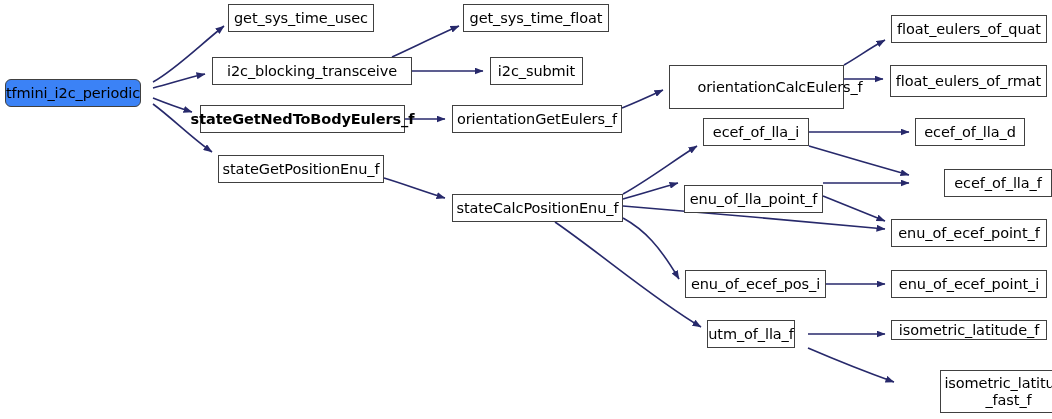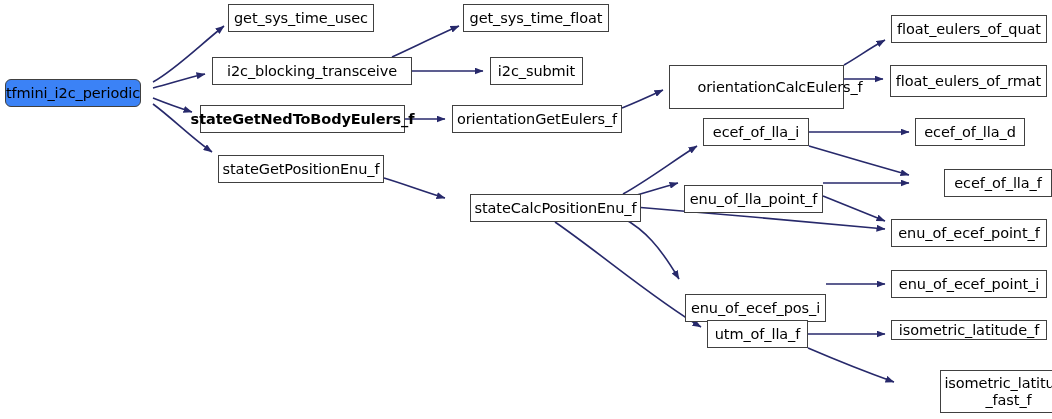--- a/index.html
+++ b/index.html
@@ -81,26 +81,26 @@
   </svg>
   <div id="nodes">
       <div class="node root" style="left: 5px; top: 79px; width: 136px; height: 28px; background: #3b82f6; border-color: rgb(64, 64, 64); color: rgb(0, 0, 0); border-radius: 6px;">tfmini_i2c_periodic</div>
       <div class="node" style="left: 228px; top: 4px; width: 146px; height: 28px; background: rgb(255, 255, 255); border-color: rgb(64, 64, 64); color: rgb(0, 0, 0);">get_sys_time_usec</div>
       <div class="node" style="left: 212px; top: 57px; width: 200px; height: 28px; background: rgb(255, 255, 255); border-color: rgb(64, 64, 64); color: rgb(0, 0, 0);">i2c_blocking_transceive</div>
       <div class="node" style="left: 200px; top: 105px; width: 205px; height: 28px; background: rgb(255, 255, 255); border-color: rgb(64, 64, 64); color: rgb(0, 0, 0); font-weight: bold;">stateGetNedToBodyEulers_f</div>
       <div class="node" style="left: 218px; top: 155px; width: 166px; height: 28px; background: rgb(255, 255, 255); border-color: rgb(64, 64, 64); color: rgb(0, 0, 0);">stateGetPositionEnu_f</div>
       <div class="node" style="left: 463px; top: 4px; width: 146px; height: 28px; background: rgb(255, 255, 255); border-color: rgb(64, 64, 64); color: rgb(0, 0, 0); text-align: center;">get_sys_time_float</div>
       <div class="node" style="left: 490px; top: 57px; width: 93px; height: 28px; background: rgb(255, 255, 255); border-color: rgb(64, 64, 64); color: rgb(0, 0, 0);">i2c_submit</div>
       <div class="node" style="left: 452px; top: 105px; width: 170px; height: 28px; background: rgb(255, 255, 255); border-color: rgb(64, 64, 64); color: rgb(0, 0, 0);">orientationGetEulers_f</div>
-      <div class="node" style="left: 470px; top: 194px; width: 171px; height: 28px; background: rgb(255, 255, 255); border-color: rgb(64, 64, 64); color: rgb(0, 0, 0);">stateCalcPositionEnu_f</div>
+      <div class="node" style="left: 452px; top: 194px; width: 171px; height: 28px; background: rgb(255, 255, 255); border-color: rgb(64, 64, 64); color: rgb(0, 0, 0);">stateCalcPositionEnu_f</div>
       <div class="node" style="left: 669px; top: 65px; width: 175px; height: 44px; background: rgb(255, 255, 255); border-color: rgb(64, 64, 64); color: rgb(0, 0, 0); padding-left: 47px;">orientationCalcEulers_f</div>
       <div class="node" style="left: 703px; top: 118px; width: 106px; height: 28px; background: rgb(255, 255, 255); border-color: rgb(64, 64, 64); color: rgb(0, 0, 0);">ecef_of_lla_i</div>
       <div class="node" style="left: 684px; top: 169px; width: 139px; height: 28px; background: rgb(255, 255, 255); border-color: rgb(64, 64, 64); color: rgb(0, 0, 0); margin-top: 16px;">enu_of_lla_point_f</div>
-      <div class="node" style="left: 685px; top: 270px; width: 141px; height: 28px; background: rgb(255, 255, 255); border-color: rgb(64, 64, 64); color: rgb(0, 0, 0); margin-top: 24px;">enu_of_ecef_pos_i</div>
-      <div class="node" style="left: 707px; top: 320px; width: 101px; height: 28px; background: rgb(255, 255, 255); border-color: rgb(64, 64, 64); color: rgb(0, 0, 0);">utm_of_lla_f</div>
+      <div class="node" style="left: 685px; top: 270px; width: 141px; height: 28px; background: rgb(255, 255, 255); border-color: rgb(64, 64, 64); color: rgb(0, 0, 0);">enu_of_ecef_pos_i</div>
+      <div class="node" style="left: 707px; top: 320px; width: 88px; height: 28px; background: rgb(255, 255, 255); border-color: rgb(64, 64, 64); color: rgb(0, 0, 0);">utm_of_lla_f</div>
       <div class="node" style="left: 891px; top: 15px; width: 156px; height: 28px; background: rgb(255, 255, 255); border-color: rgb(64, 64, 64); color: rgb(0, 0, 0);">float_eulers_of_quat</div>
       <div class="node" style="left: 890px; top: 65px; width: 157px; height: 32px; background: rgb(255, 255, 255); border-color: rgb(64, 64, 64); color: rgb(0, 0, 0);">float_eulers_of_rmat</div>
       <div class="node" style="left: 915px; top: 118px; width: 110px; height: 28px; background: rgb(255, 255, 255); border-color: rgb(64, 64, 64); color: rgb(0, 0, 0);">ecef_of_lla_d</div>
       <div class="node" style="left: 915px; top: 169px; width: 108px; height: 28px; background: rgb(255, 255, 255); border-color: rgb(64, 64, 64); color: rgb(0, 0, 0); margin-left: 29px;">ecef_of_lla_f</div>
       <div class="node" style="left: 891px; top: 219px; width: 156px; height: 28px; background: rgb(255, 255, 255); border-color: rgb(64, 64, 64); color: rgb(0, 0, 0);">enu_of_ecef_point_f</div>
       <div class="node" style="left: 891px; top: 270px; width: 156px; height: 28px; background: rgb(255, 255, 255); border-color: rgb(64, 64, 64); color: rgb(0, 0, 0);">enu_of_ecef_point_i</div>
       <div class="node" style="left: 891px; top: 320px; width: 156px; height: 20px; background: rgb(255, 255, 255); border-color: rgb(64, 64, 64); color: rgb(0, 0, 0);">isometric_latitude_f</div>
       <div class="node" style="left: 900px; top: 370px; width: 137px; height: 43px; background: rgb(255, 255, 255); border-color: rgb(64, 64, 64); color: rgb(0, 0, 0); margin-left: 40px;">isometric_latitude
 _fast_f</div>
     </div>

